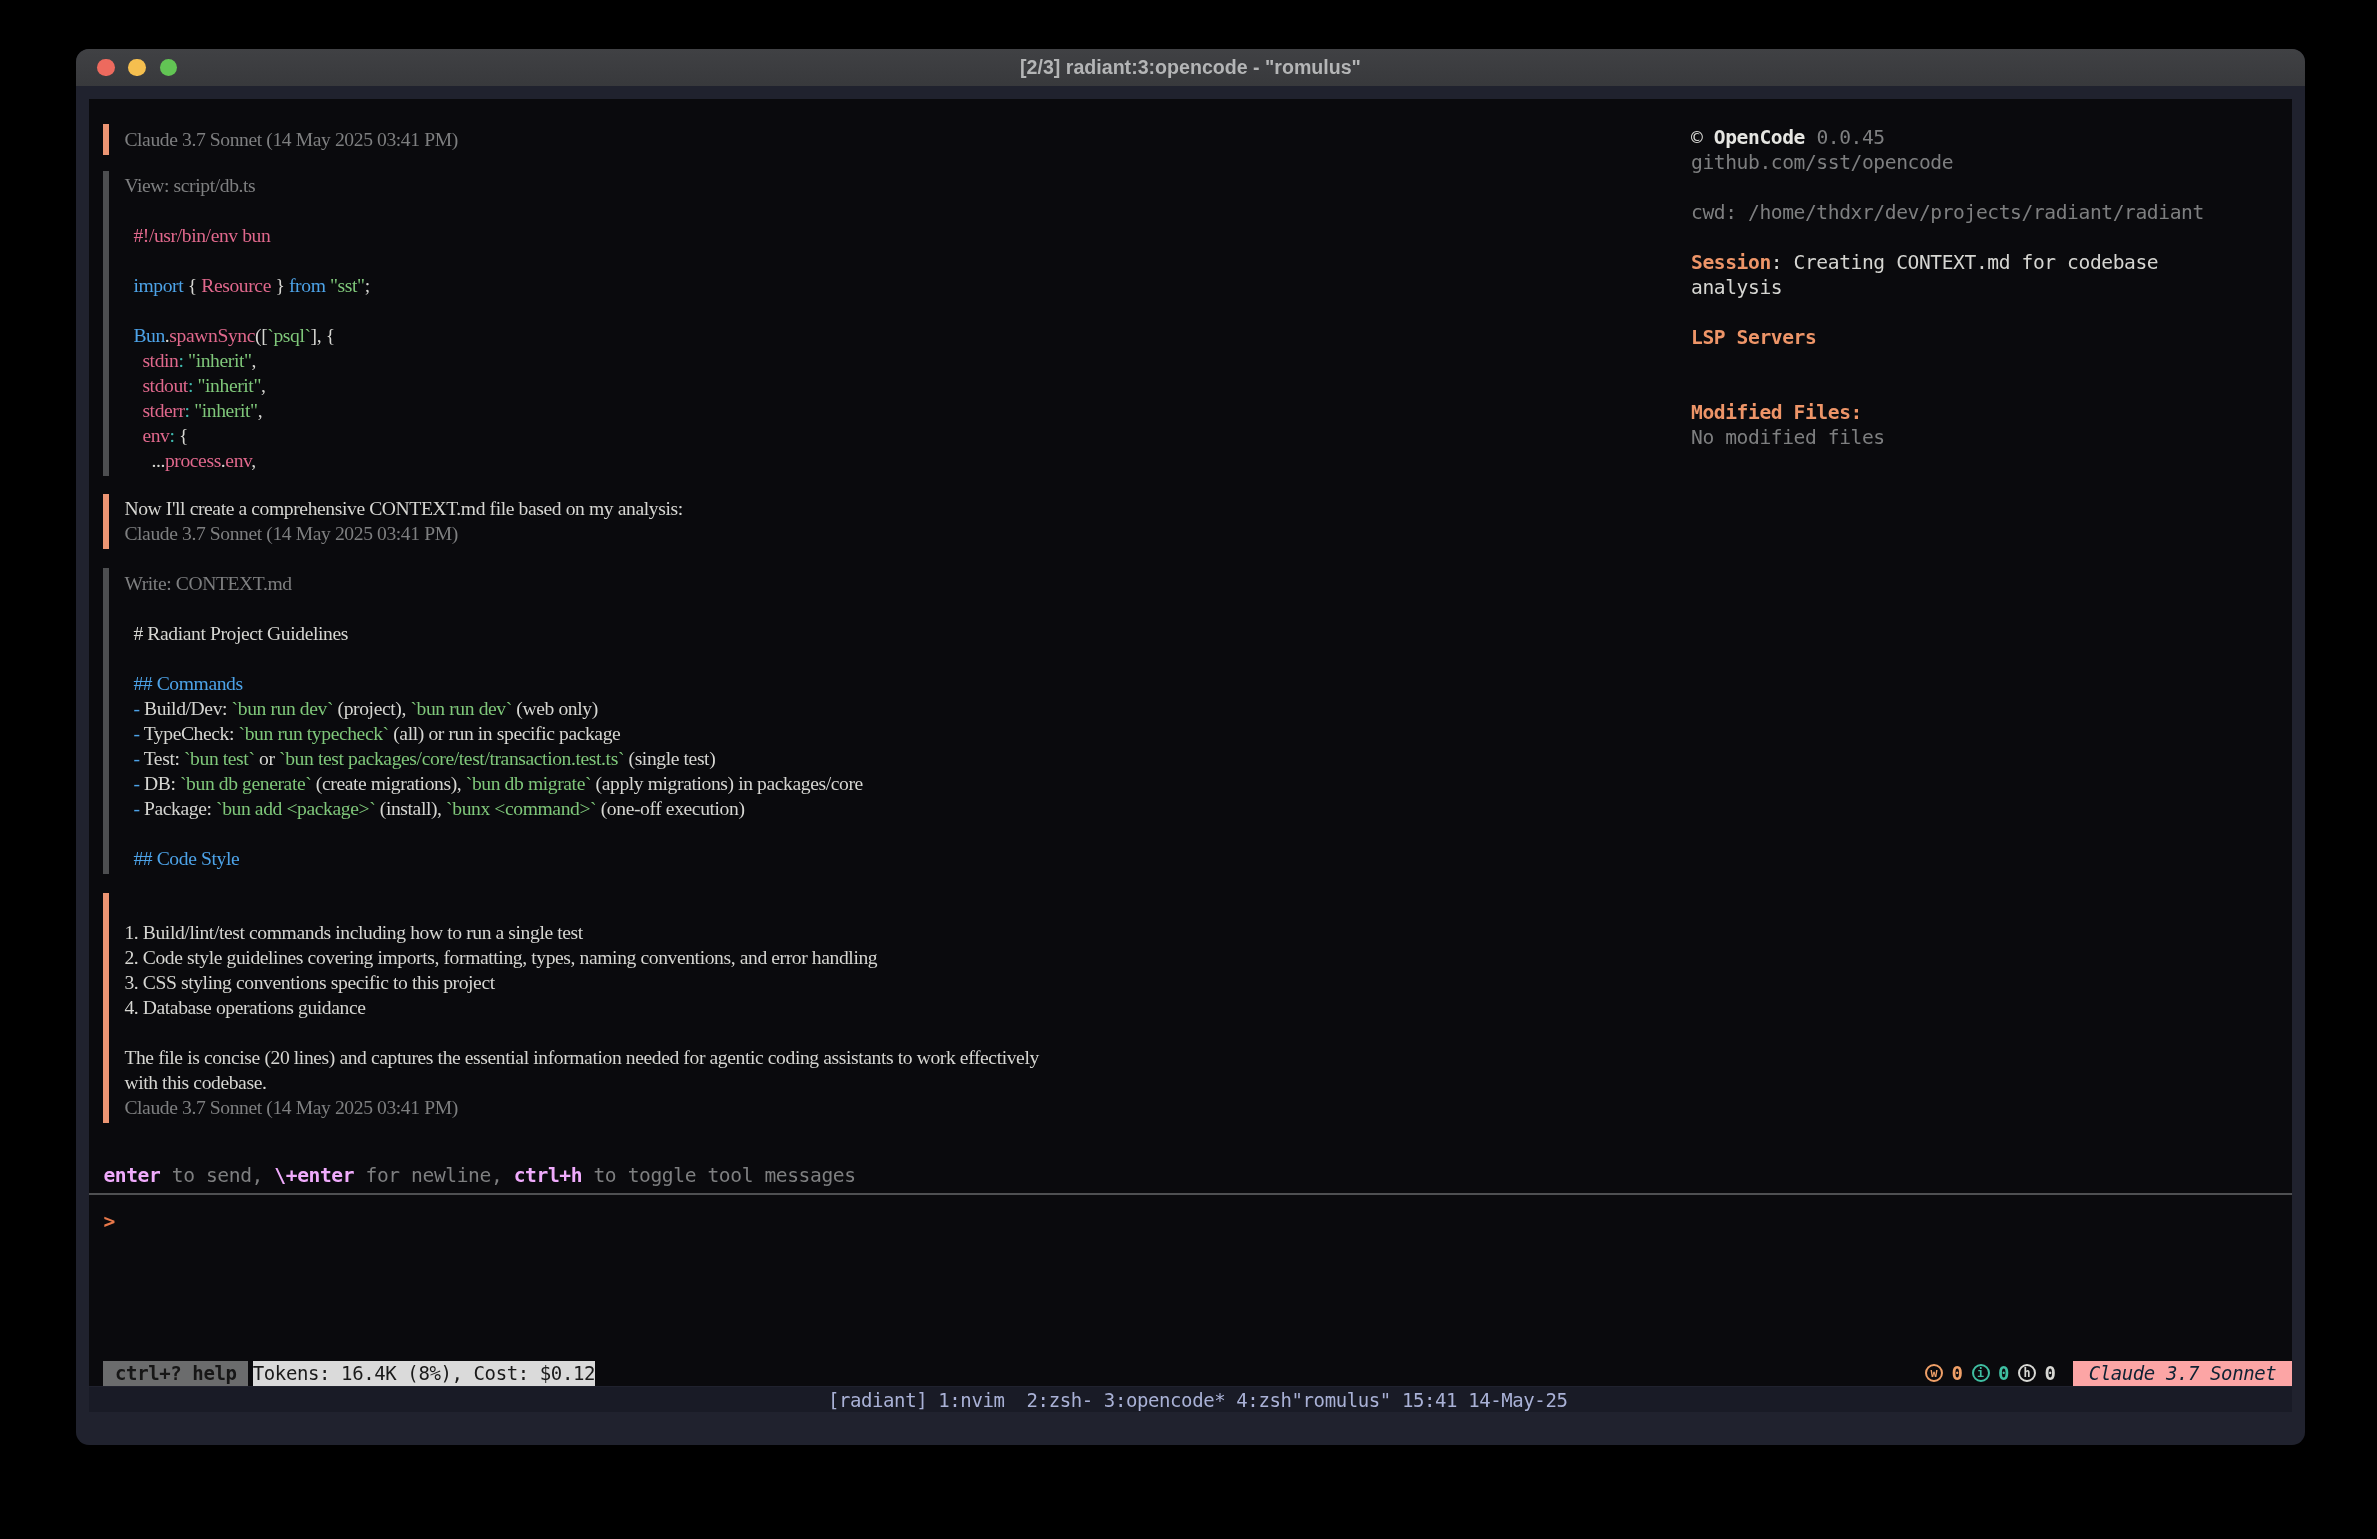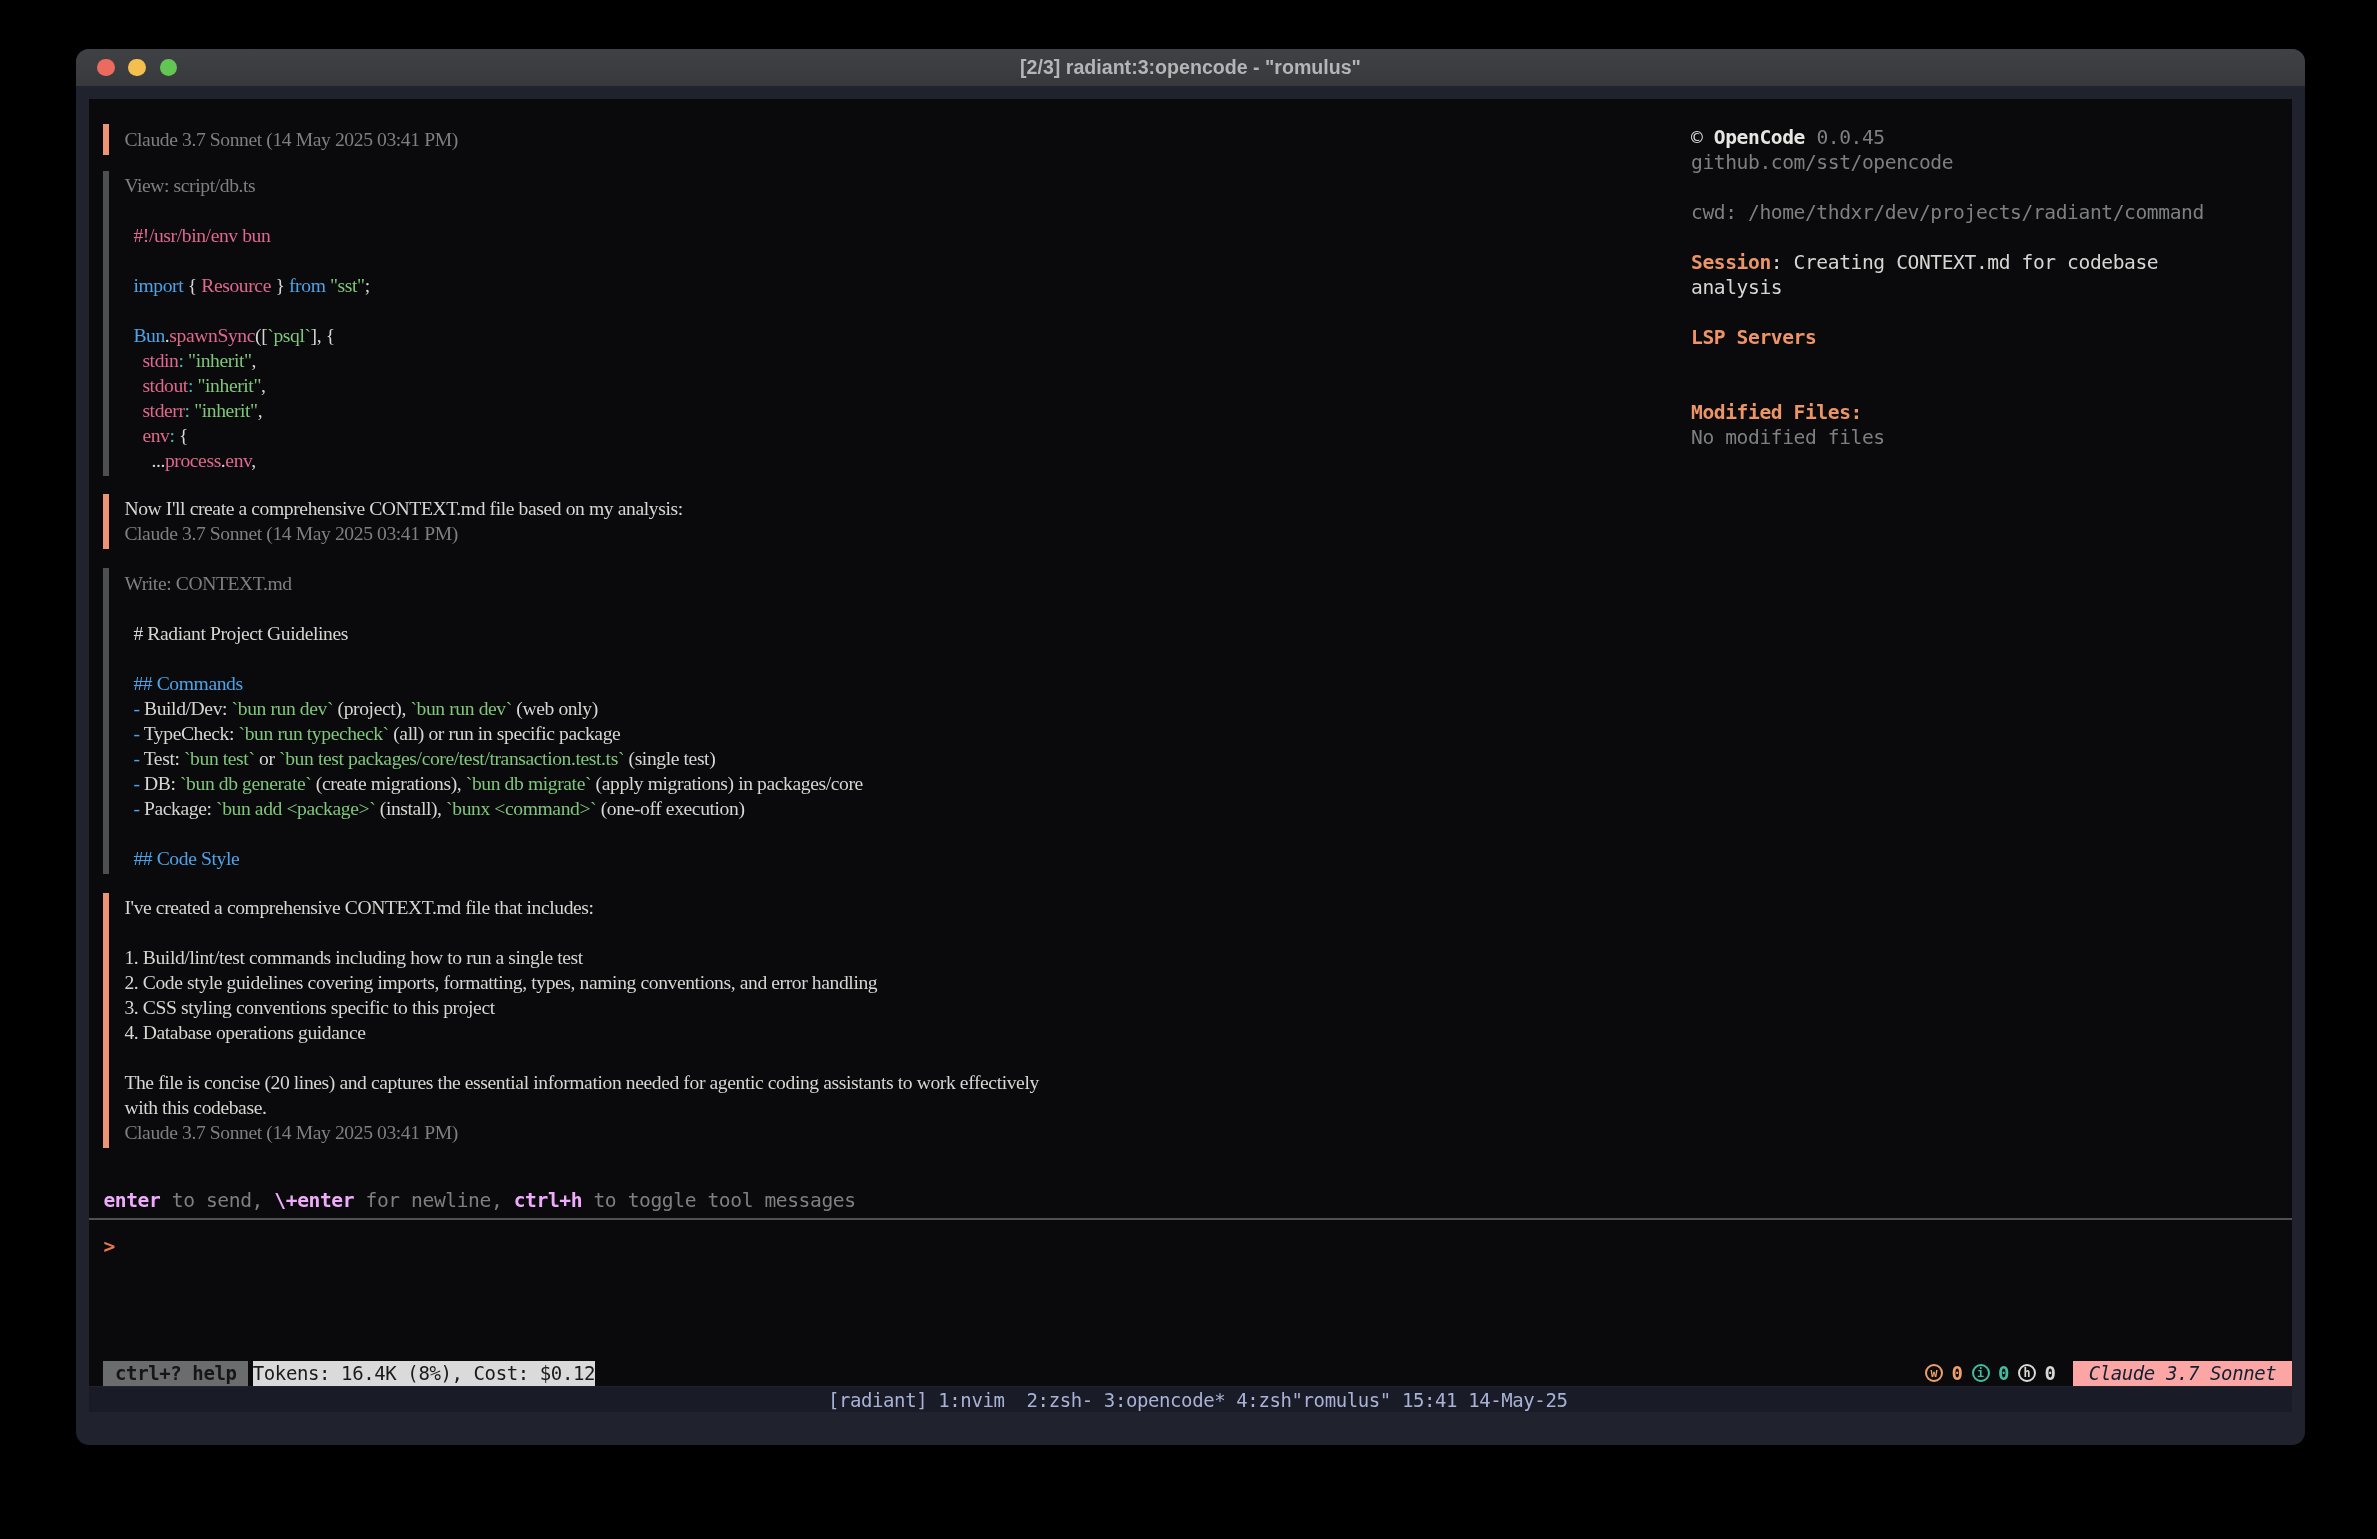--- a/index.html
+++ b/index.html
@@ -89,21 +89,20 @@
           <div class="tline"><span class="c-white">  </span><span class="c-blue">## Commands</span></div>
           <div class="tline"><span class="c-white">  </span><span class="c-blue">-</span><span class="c-white"> Build/Dev: </span><span class="c-green">`bun run dev`</span><span class="c-white"> (project), </span><span class="c-green">`bun run dev`</span><span class="c-white"> (web only)</span></div>
           <div class="tline"><span class="c-white">  </span><span class="c-blue">-</span><span class="c-white"> TypeCheck: </span><span class="c-green">`bun run typecheck`</span><span class="c-white"> (all) or run in specific package</span></div>
           <div class="tline"><span class="c-white">  </span><span class="c-blue">-</span><span class="c-white"> Test: </span><span class="c-green">`bun test`</span><span class="c-white"> or </span><span class="c-green">`bun test packages/core/test/transaction.test.ts`</span><span class="c-white"> (single test)</span></div>
           <div class="tline"><span class="c-white">  </span><span class="c-blue">-</span><span class="c-white"> DB: </span><span class="c-green">`bun db generate`</span><span class="c-white"> (create migrations), </span><span class="c-green">`bun db migrate`</span><span class="c-white"> (apply migrations) in packages/core</span></div>
           <div class="tline"><span class="c-white">  </span><span class="c-blue">-</span><span class="c-white"> Package: </span><span class="c-green">`bun add &lt;package&gt;`</span><span class="c-white"> (install), </span><span class="c-green">`bunx &lt;command&gt;`</span><span class="c-white"> (one-off execution)</span></div>
           <div class="tline">&nbsp;</div>
           <div class="tline"><span class="c-white">  </span><span class="c-blue">## Code Style</span></div>
         </div>
       <div class="msg accent m-b5">
-          <div class="tline"><span class="c-white">I've created a comprehensive CONTEXT.md file that includes:</span></div>
           <div class="tline">&nbsp;</div>
           <div class="tline"><span class="c-white">1. Build/lint/test commands including how to run a single test</span></div>
           <div class="tline"><span class="c-white">2. Code style guidelines covering imports, formatting, types, naming conventions, and error handling</span></div>
           <div class="tline"><span class="c-white">3. CSS styling conventions specific to this project</span></div>
           <div class="tline"><span class="c-white">4. Database operations guidance</span></div>
           <div class="tline">&nbsp;</div>
           <div class="tline"><span class="c-white">The file is concise (20 lines) and captures the essential information needed for agentic coding assistants to work effectively</span></div>
           <div class="tline"><span class="c-white">with this codebase.</span></div>
           <div class="tline"><span class="c-gray">Claude 3.7 Sonnet (14 May 2025 03:41 PM)</span></div>
         </div>
@@ -118,21 +117,21 @@
     </div>
 
     <div class="sidebar">
       <div>
           <div class="tline"><span class="c-white">© </span><span class="c-wbold">OpenCode</span><span class="c-white"> </span><span class="c-gray">0.0.45</span></div>
         </div>
       <div>
           <div class="tline"><span class="c-gray">github.com/sst/opencode</span></div>
         </div>
       <div class="mt1">
-          <div class="tline"><span class="c-gray">cwd: /home/thdxr/dev/projects/radiant/command</span></div>
+          <div class="tline"><span class="c-gray">cwd: /home/thdxr/dev/projects/radiant/radiant</span></div>
         </div>
       <div class="mt1">
           <div class="tline"><span class="c-obold">Session</span><span class="c-white">: Creating CONTEXT.md for codebase</span></div>
           <div class="tline"><span class="c-white">analysis</span></div>
         </div>
       <div class="mt1">
           <div class="tline"><span class="c-obold">LSP Servers</span></div>
         </div>
       <div class="mt2">
           <div class="tline"><span class="c-obold">Modified Files:</span></div>

